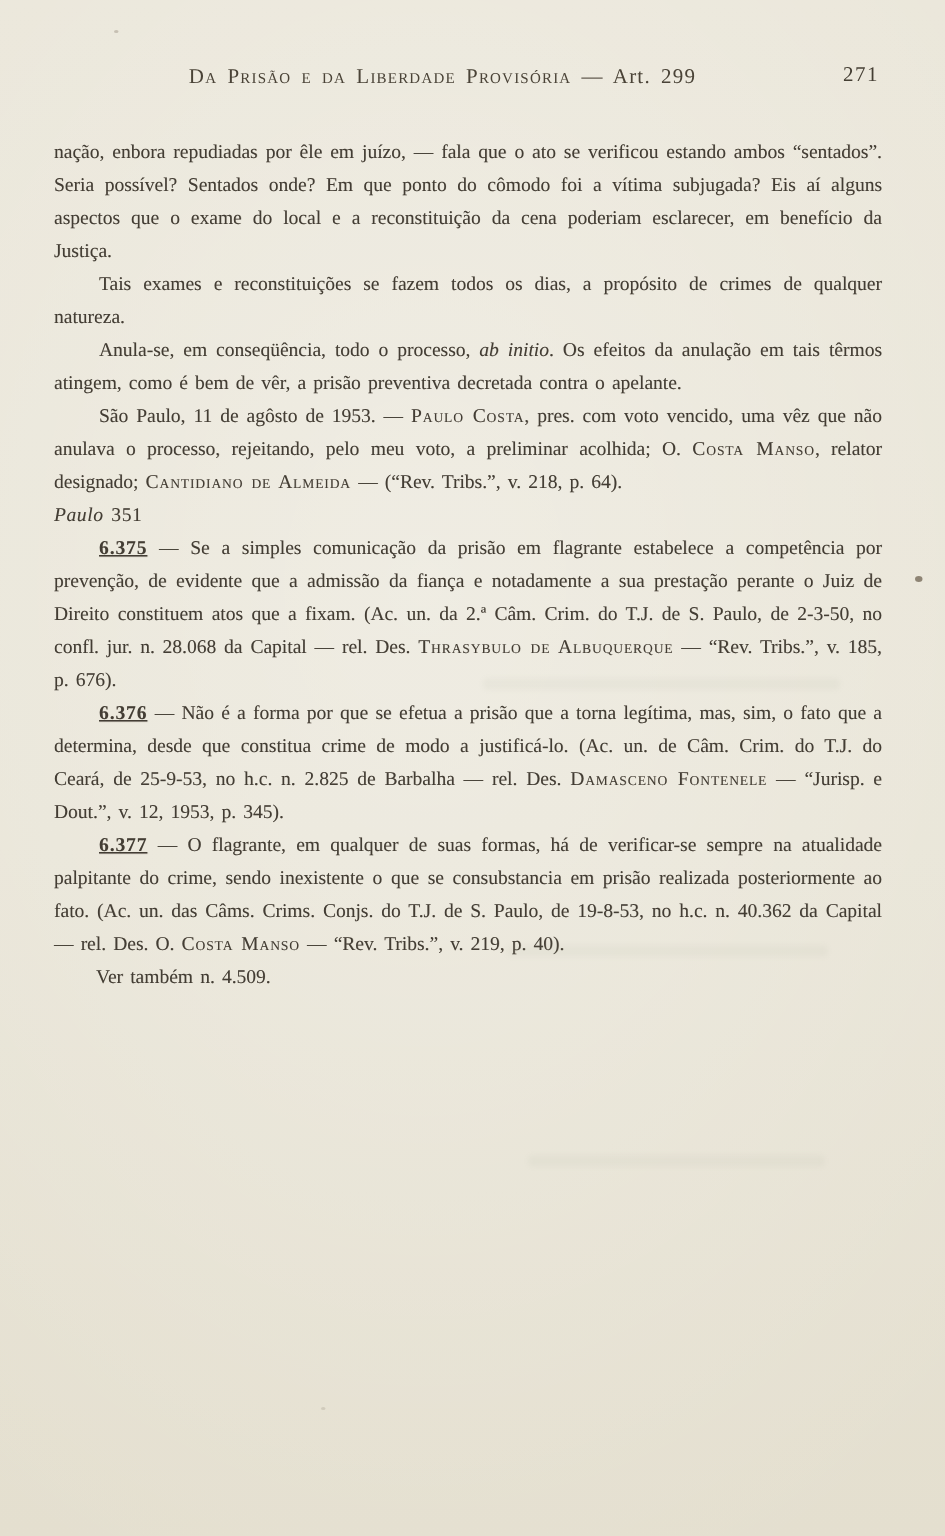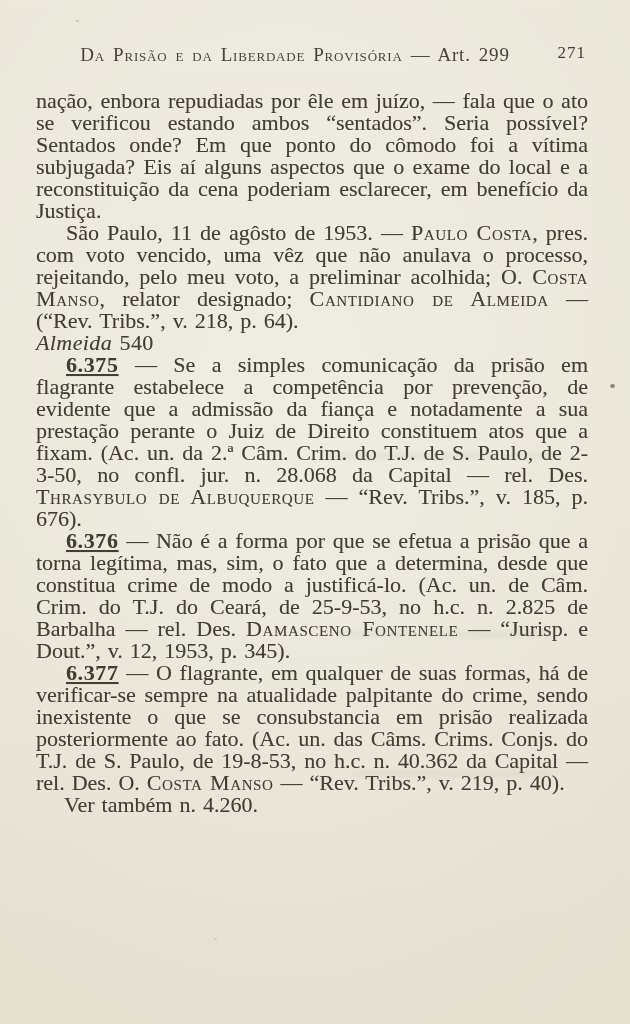--- a/index.html
+++ b/index.html
@@ -25,39 +25,39 @@
     top: 44px;
     width: 552px;
   }
   .page-header {
     position: relative;
     height: 24px;
     margin-bottom: 22px;
   }
   .running-title {
     text-align: center;
-    font-size: 19px;
+    font-size: 14px;
     letter-spacing: 0.8px;
     word-spacing: 2.5px;
     color: #4a4337;
     white-space: nowrap;
     padding-right: 34px;
   }
   .title-caps { font-variant-caps: small-caps; }
   .page-number {
     position: absolute;
     right: 2px;
     top: -1px;
-    font-size: 17px;
+    font-size: 14px;
     letter-spacing: 1px;
     color: #443e33;
   }
   .body-text p.para {
     margin: 0;
-    font-size: 22px;
+    font-size: 13px;
     line-height: 22px;
     text-align: justify;
     word-spacing: 1.5px;
     text-shadow: 0.2px 0.2px 0.4px rgba(62,52,40,0.30);
   }
   .para.continuation { text-indent: 0; }
   .para.indent { text-indent: 30px; }
   .para.numbered { text-indent: 30px; margin-top: 19px; }
   .para.heading {
     margin-top: 19px;
@@ -105,26 +105,28 @@
     <div class="page-header">
       <div class="running-title">
         <span class="title-caps">Da Prisão e da Liberdade Provisória</span><span> — Art. 299</span>
       </div>
       <div class="page-number">271</div>
     </div>
 
     <div class="body-text">
 
     <p class="para continuation"><span class="seg-normal">nação, enbora repudiadas por êle em juízo, — fala que o ato se verificou estando ambos “sentados”.  Seria possível?  Sentados onde?  Em que ponto do cômodo foi a vítima subjugada?  Eis aí alguns aspectos que o exame do local e a reconstituição da cena poderiam esclarecer, em benefício da Justiça.</span></p>
+        <p class="para indent"><span class="seg-normal">Tais exames e reconstituições se fazem todos os dias, a propósito de crimes de qualquer natureza.</span></p>
+        <p class="para indent"><span class="seg-normal">Anula-se, em conseqüência, todo o processo, </span><span class="seg-italic">ab initio</span><span class="seg-normal">.  Os efeitos da anulação em tais têrmos atingem, como é bem de vêr, a prisão preventiva decretada contra o apelante.</span></p>
         <p class="para indent"><span class="seg-normal">São Paulo, 11 de agôsto de 1953. — </span><span class="seg-smallcaps">Paulo Costa</span><span class="seg-normal">, pres. com voto vencido, uma vêz que não anulava o processo, rejeitando, pelo meu voto, a preliminar acolhida; O. </span><span class="seg-smallcaps">Costa Manso</span><span class="seg-normal">, relator designado; </span><span class="seg-smallcaps">Cantidiano de Almeida</span><span class="seg-normal"> — (“Rev. Tribs.”, v. 218, p. 64).</span></p>
-        <p class="para heading"><span class="seg-italic">Almeida </span><span class="seg-normal">540</span></p>
+        <p class="para heading"><span class="seg-italic">Paulo </span><span class="seg-normal">351</span></p>
         <p class="para numbered"><span class="seg-bold">6.375</span><span class="seg-normal"> — Se a simples comunicação da prisão em flagrante estabelece a competência por prevenção, de evidente que a admissão da fiança e notadamente a sua prestação perante o Juiz de Direito constituem atos que a fixam.  (Ac. un. da 2.ª Câm. Crim. do T.J. de S. Paulo, de 2-3-50, no confl. jur. n. 28.068 da Capital — rel. Des. </span><span class="seg-smallcaps">Thrasybulo de Albuquerque</span><span class="seg-normal"> — “Rev. Tribs.”, v. 185, p. 676).</span></p>
         <p class="para numbered"><span class="seg-bold">6.376</span><span class="seg-normal"> — Não é a forma por que se efetua a prisão que a torna legítima, mas, sim, o fato que a determina, desde que constitua crime de modo a justificá-lo.  (Ac. un. de Câm. Crim. do T.J. do Ceará, de 25-9-53, no h.c. n. 2.825 de Barbalha — rel. Des. </span><span class="seg-smallcaps">Damasceno Fontenele</span><span class="seg-normal"> — “Jurisp. e Dout.”, v. 12, 1953, p. 345).</span></p>
         <p class="para numbered"><span class="seg-bold">6.377</span><span class="seg-normal"> — O flagrante, em qualquer de suas formas, há de verificar-se sempre na atualidade palpitante do crime, sendo inexistente o que se consubstancia em prisão realizada posteriormente ao fato.  (Ac. un. das Câms. Crims. Conjs. do T.J. de S. Paulo, de 19-8-53, no h.c. n. 40.362 da Capital — rel. Des. O. </span><span class="seg-smallcaps">Costa Manso</span><span class="seg-normal"> — “Rev. Tribs.”, v. 219, p. 40).</span></p>
-        <p class="para footnote"><span class="seg-normal">Ver também n. 4.260.</span></p>
+        <p class="para footnote"><span class="seg-normal">Ver também n. 4.509.</span></p>
       </div>
 
   </div>
 
   <div class="speck speck1"></div>
   <div class="speck speck2"></div>
   <div class="speck speck3"></div>
   <div class="ghost ghost1"></div>
   <div class="ghost ghost2"></div>
   <div class="ghost ghost3"></div>

